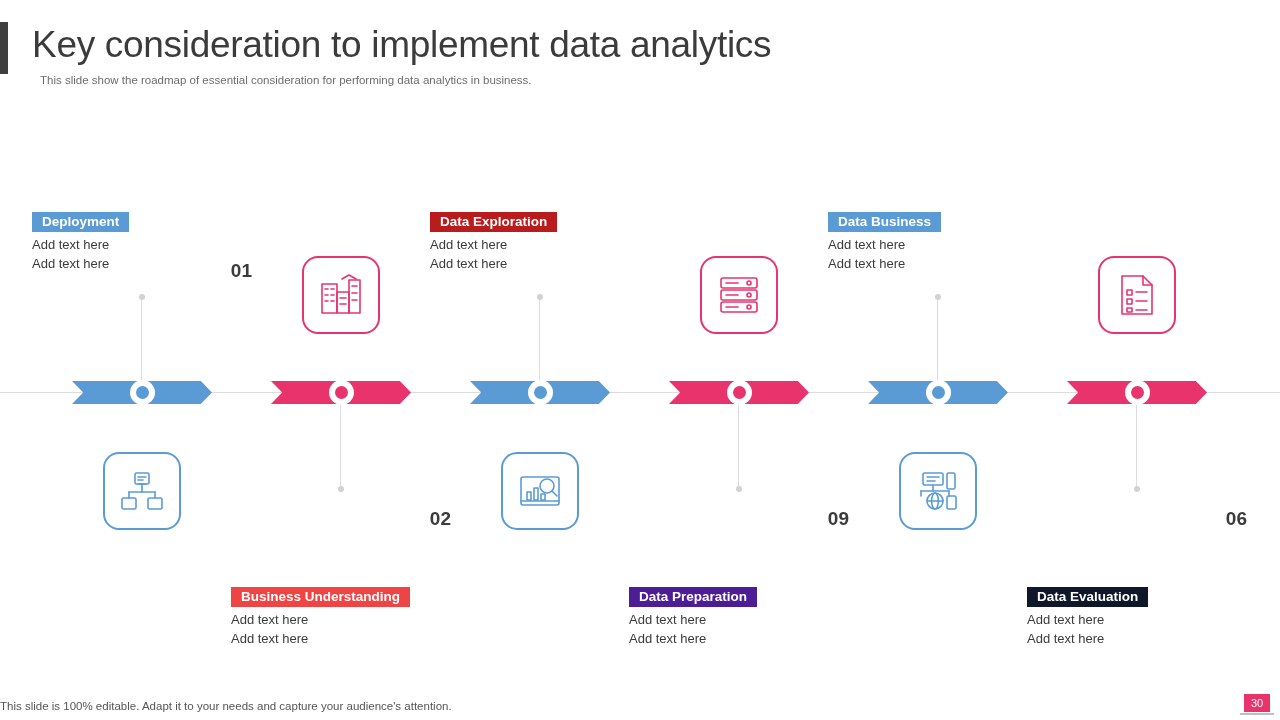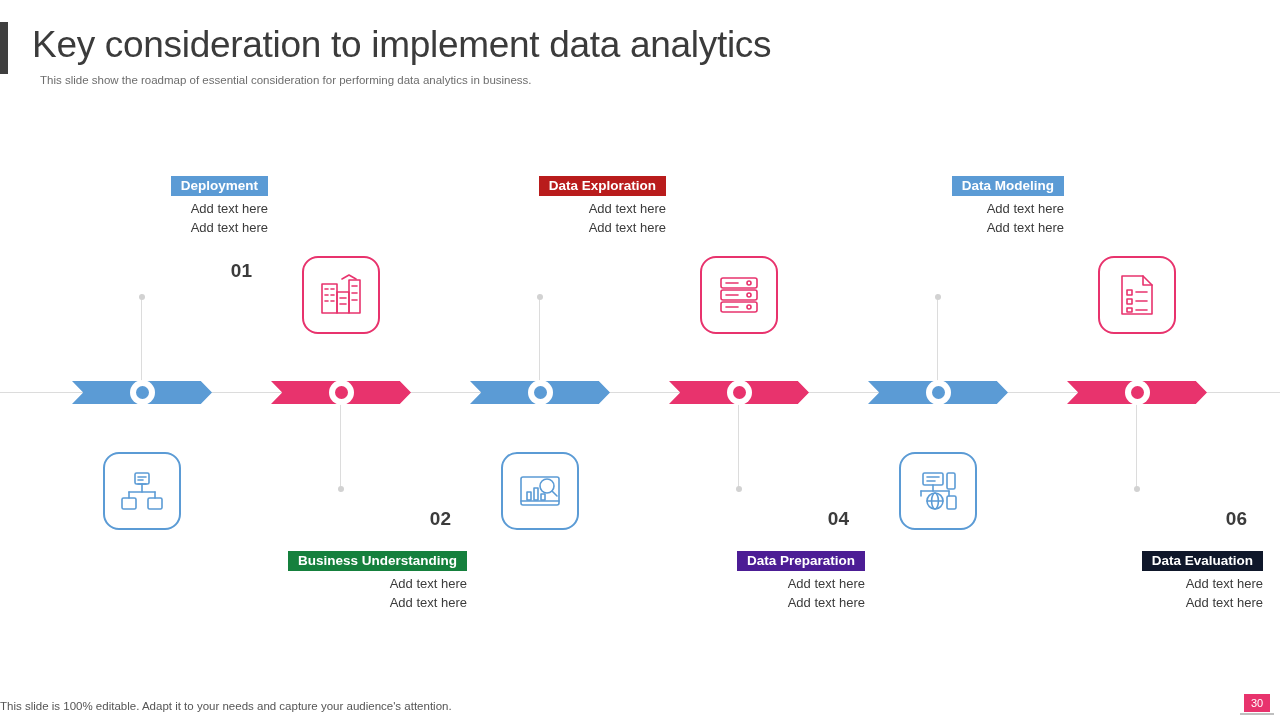--- a/index.html
+++ b/index.html
@@ -121,23 +121,24 @@
     font-size: 19px;
     font-weight: bold;
     color: #3b3b3b;
   }
   .num-up { top: 260px; }
   .num-down { top: 508px; }
 
   
   .label-block {
     position: absolute;
-    left: 16px;
+    left: 0;
     width: 220px;
-    text-align: right;
+    text-align: left;
+    margin-top: 36px;
   }
   .label-up { top: 176px; }
   .label-down { top: 551px; }
   .label-chip {
     display: inline-block;
     padding: 2px 10px 3px 10px;
     font-size: 13.5px;
     font-weight: bold;
     color: #ffffff;
     white-space: nowrap;
@@ -262,21 +263,21 @@
           <line x1="13" y1="29" x2="16" y2="29" fill="none" stroke="#e8336d" stroke-width="1.6" stroke-linecap="round" stroke-linejoin="round"></line>
           <line x1="22" y1="26" x2="28" y2="26" fill="none" stroke="#e8336d" stroke-width="1.6" stroke-linecap="round" stroke-linejoin="round"></line>
           <line x1="22" y1="32" x2="28" y2="32" fill="none" stroke="#e8336d" stroke-width="1.6" stroke-linecap="round" stroke-linejoin="round"></line>
           <line x1="34" y1="14" x2="39" y2="14" fill="none" stroke="#e8336d" stroke-width="1.6" stroke-linecap="round" stroke-linejoin="round"></line>
           <line x1="34" y1="21" x2="39" y2="21" fill="none" stroke="#e8336d" stroke-width="1.6" stroke-linecap="round" stroke-linejoin="round"></line>
           <line x1="34" y1="28" x2="39" y2="28" fill="none" stroke="#e8336d" stroke-width="1.6" stroke-linecap="round" stroke-linejoin="round"></line>
           <polyline points="24,7 31,3 38,7" fill="none" stroke="#e8336d" stroke-width="1.6" stroke-linecap="round" stroke-linejoin="round"></polyline>
         </svg>
       </div>
       <div class="stage-number num-down">02</div>
-      <div class="label-block label-down"><div class="label-chip" style="background:#15803d">Business Understanding</div><div class="label-lines">
+      <div class="label-block label-down"><div class="label-chip" style="background:#ef4444">Business Understanding</div><div class="label-lines">
           <div>Add text here</div>
           <div>Add text here</div>
         </div></div>
     </div>
     <div class="stage" style="left: 430px;">
       <div class="connector conn-up">
         <div class="cap"></div>
       </div>
       <div class="chevron">
         <div class="shape" style="background:#5b9bd5"></div>
@@ -316,21 +317,21 @@
           <rect x="5" y="18" width="36" height="10" rx="2" fill="none" stroke="#e8336d" stroke-width="1.6" stroke-linecap="round" stroke-linejoin="round"></rect>
           <rect x="5" y="30" width="36" height="10" rx="2" fill="none" stroke="#e8336d" stroke-width="1.6" stroke-linecap="round" stroke-linejoin="round"></rect>
           <line x1="10" y1="11" x2="22" y2="11" fill="none" stroke="#e8336d" stroke-width="1.6" stroke-linecap="round" stroke-linejoin="round"></line>
           <line x1="10" y1="23" x2="22" y2="23" fill="none" stroke="#e8336d" stroke-width="1.6" stroke-linecap="round" stroke-linejoin="round"></line>
           <line x1="10" y1="35" x2="22" y2="35" fill="none" stroke="#e8336d" stroke-width="1.6" stroke-linecap="round" stroke-linejoin="round"></line>
           <circle cx="33" cy="11" r="2" fill="none" stroke="#e8336d" stroke-width="1.6" stroke-linecap="round" stroke-linejoin="round"></circle>
           <circle cx="33" cy="23" r="2" fill="none" stroke="#e8336d" stroke-width="1.6" stroke-linecap="round" stroke-linejoin="round"></circle>
           <circle cx="33" cy="35" r="2" fill="none" stroke="#e8336d" stroke-width="1.6" stroke-linecap="round" stroke-linejoin="round"></circle>
         </svg>
       </div>
-      <div class="stage-number num-down">04</div>
+      <div class="stage-number num-down">09</div>
       <div class="label-block label-down"><div class="label-chip" style="background:#4c1d95">Data Preparation</div><div class="label-lines">
           <div>Add text here</div>
           <div>Add text here</div>
         </div></div>
     </div>
     <div class="stage" style="left: 828px;">
       <div class="connector conn-up">
         <div class="cap"></div>
       </div>
       <div class="chevron">
@@ -348,21 +349,21 @@
           <line x1="18" y1="17" x2="18" y2="23" fill="none" stroke="#5b9bd5" stroke-width="1.6" stroke-linecap="round" stroke-linejoin="round"></line>
           <line x1="6" y1="23" x2="34" y2="23" fill="none" stroke="#5b9bd5" stroke-width="1.6" stroke-linecap="round" stroke-linejoin="round"></line>
           <line x1="6" y1="23" x2="6" y2="28" fill="none" stroke="#5b9bd5" stroke-width="1.6" stroke-linecap="round" stroke-linejoin="round"></line>
           <line x1="34" y1="23" x2="34" y2="28" fill="none" stroke="#5b9bd5" stroke-width="1.6" stroke-linecap="round" stroke-linejoin="round"></line>
           <circle cx="20" cy="33" r="8" fill="none" stroke="#5b9bd5" stroke-width="1.6" stroke-linecap="round" stroke-linejoin="round"></circle>
           <ellipse cx="20" cy="33" rx="3.4" ry="8" fill="none" stroke="#5b9bd5" stroke-width="1.6" stroke-linecap="round" stroke-linejoin="round"></ellipse>
           <line x1="12" y1="33" x2="28" y2="33" fill="none" stroke="#5b9bd5" stroke-width="1.6" stroke-linecap="round" stroke-linejoin="round"></line>
           <rect x="32" y="28" width="9" height="13" rx="1.5" fill="none" stroke="#5b9bd5" stroke-width="1.6" stroke-linecap="round" stroke-linejoin="round"></rect>
         </svg>
       </div>
-      <div class="label-block label-up"><div class="label-chip" style="background:#5b9bd5">Data Modeling</div><div class="label-lines">
+      <div class="label-block label-up"><div class="label-chip" style="background:#5b9bd5">Data Business</div><div class="label-lines">
           <div>Add text here</div>
           <div>Add text here</div>
         </div></div>
     </div>
     <div class="stage" style="left: 1027px;">
       <div class="connector conn-down">
         <div class="cap"></div>
       </div>
       <div class="chevron">
         <div class="shape" style="background:#e8336d"></div>

